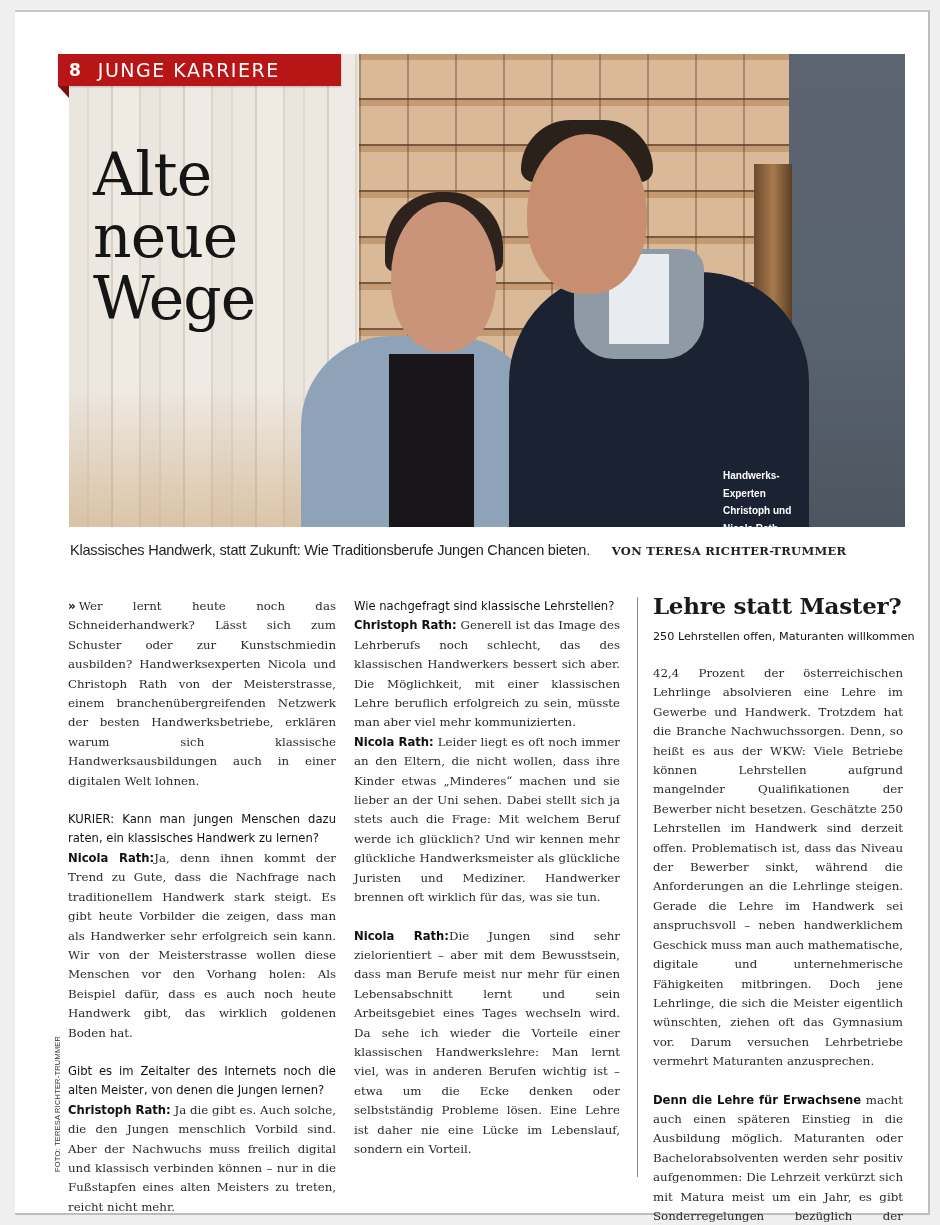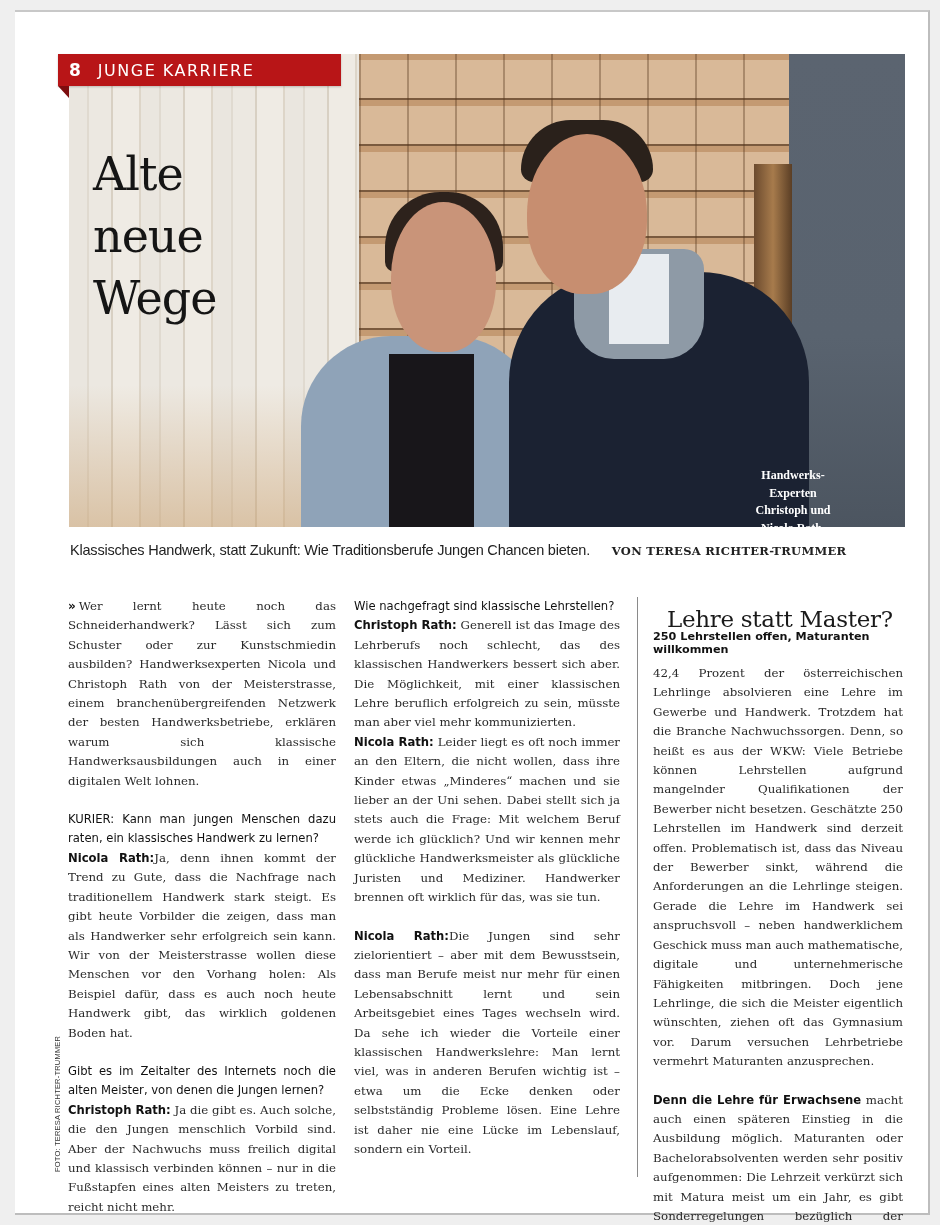--- a/index.html
+++ b/index.html
@@ -25,43 +25,43 @@
   .woman-hair { position:absolute; left:316px; top:138px; width:118px; height:80px; background:#2d221c; border-radius:55px 55px 10px 10px; }
   .man-jacket { position:absolute; left:440px; top:218px; width:300px; height:255px; background:#1b2232; border-radius:110px 110px 0 0; }
   .man-collar { position:absolute; left:505px; top:195px; width:130px; height:110px; background:#8e9aa6; border-radius:20px 20px 40px 40px; }
   .man-shirt { position:absolute; left:540px; top:200px; width:60px; height:90px; background:#e8ecf0; }
   .man-head { position:absolute; left:458px; top:80px; width:120px; height:160px; background:#c78e70; border-radius:50% 50% 46% 46%; }
   .man-hair { position:absolute; left:452px; top:66px; width:132px; height:62px; background:#2a211b; border-radius:60px 60px 15px 15px; }
 
   .section-tab { position:absolute; left:58px; top:54px; width:283px; height:32px; background:#b81517; display:flex; align-items:center; box-shadow:0 1px 2px rgba(0,0,0,.2); }
   .section-fold { position:absolute; left:58px; top:86px; width:0; height:0; border-top:12px solid #7d0d0f; border-left:11px solid transparent; }
   .section-num { color:#fff; font-family:"DejaVu Sans", sans-serif; font-weight:bold; font-size:17px; margin-left:11px; }
-  .section-title { color:#fff; font-family:"DejaVu Sans", sans-serif; font-size:16px; letter-spacing:1.5px; margin-left:17px; }
+  .section-title { color:#fff; font-family:"DejaVu Sans", sans-serif; font-size:19px; letter-spacing:1.5px; margin-left:17px; }
 
-  .headline { position:absolute; left:93px; top:143px; width:230px; font-family:"DejaVu Serif", serif; font-size:46px; line-height:62px; color:#151515; letter-spacing:-1px; }
+  .headline { position:absolute; left:93px; top:143px; width:230px; font-family:"DejaVu Serif", serif; font-size:60px; line-height:62px; color:#151515; letter-spacing:-1px; }
   .headline span { display:block; }
 
-  .photo-caption { position:absolute; right:42px; top:413px; width:140px; text-align:center; font-family:Liberation Serif, serif; font-size:12px; line-height:17.5px; color:#fff; font-weight:bold; }
+  .photo-caption { position:absolute; right:42px; top:413px; width:140px; text-align:left; font-family:Liberation Sans, sans-serif; font-size:10px; line-height:17.5px; color:#fff; font-weight:bold; }
 
   .deck { position:absolute; left:70px; top:542px; font-family:"Liberation Sans", sans-serif; font-size:14.5px; color:#222; white-space:nowrap; letter-spacing:-0.2px; }
   .byline { font-family:"DejaVu Serif", serif; font-weight:bold; font-size:11.5px; margin-left:18px; letter-spacing:0.3px; }
 
   .col { position:absolute; top:597px; font-family:"DejaVu Serif", serif; font-size:11.8px; line-height:19.4px; color:#2a2a2a; text-align:justify; }
   .col1 { left:68px; width:268px; }
   .col2 { left:354px; width:266px; }
   .col3 { left:653px; width:250px; top:664px; }
   .col p { margin:0; }
   .col .gap { height:19px; }
   .q { font-family:"DejaVu Sans", sans-serif; font-size:11.6px; color:#111; font-weight:normal; }
   .spk { font-family:"DejaVu Sans", sans-serif; font-weight:bold; color:#111; font-size:11.6px; }
   .lead-mark { font-family:"DejaVu Sans", sans-serif; font-weight:bold; color:#111; font-size:12px; margin-right:3px; }
 
   .divider { position:absolute; left:637px; top:597px; width:1px; height:580px; background:#8a8a8a; }
   .side-title { position:absolute; left:653px; top:592px; font-family:"DejaVu Serif", serif; font-size:23px; color:#1a1a1a; letter-spacing:-0.3px; }
-  .side-sub { position:absolute; left:653px; top:630px; font-family:"DejaVu Sans", sans-serif; font-weight:bold; font-size:11.2px; color:#111; }
+  .side-sub { position:absolute; left:653px; top:630px; font-family:"DejaVu Sans", sans-serif; font-weight:normal; font-size:11.2px; color:#111; }
 
   .credit { position:absolute; left:53px; top:1172px; transform-origin:left top; transform:rotate(-90deg); font-family:"Liberation Sans", sans-serif; font-size:7.5px; color:#333; white-space:nowrap; letter-spacing:0.2px; }
 </style>
 </head>
 <body>
 
 <div class="page"></div>
 
 <div class="photo">
   <div class="wood"></div>
@@ -118,21 +118,21 @@
   <p class="q">Wie nachgefragt sind klassische Lehrstellen?</p>
   <p><span class="spk">Christoph Rath:</span> <span>Generell ist das Image des Lehrberufs noch schlecht, das des klassischen Handwerkers bessert sich aber. Die Möglichkeit, mit einer klassischen Lehre beruflich erfolgreich zu sein, müsste man aber viel mehr kommunizierten.</span></p>
   <p><span class="spk">Nicola Rath:</span> <span>Leider liegt es oft noch immer an den Eltern, die nicht wollen, dass ihre Kinder etwas „Minderes“ machen und sie lieber an der Uni sehen. Dabei stellt sich ja stets auch die Frage: Mit welchem Beruf werde ich glücklich? Und wir kennen mehr glückliche Handwerksmeister als glückliche Juristen und Mediziner. Handwerker brennen oft wirklich für das, was sie tun.</span></p>
   <div class="gap"></div>
   <p><span class="spk">Nicola Rath:</span><span>Die Jungen sind sehr zielorientiert – aber mit dem Bewusstsein, dass man Berufe meist nur mehr für einen Lebensabschnitt lernt und sein Arbeitsgebiet eines Tages wechseln wird. Da sehe ich wieder die Vorteile einer klassischen Handwerkslehre: Man lernt viel, was in anderen Berufen wichtig ist – etwa um die Ecke denken oder selbstständig Probleme lösen. Eine Lehre ist daher nie eine Lücke im Lebenslauf, sondern ein Vorteil.</span></p>
 
 </div>
 
 <div class="divider"></div>
 
-<h2 class="side-title" style="margin:14px;font-weight:normal;">Lehre statt Master?</h2>
+<h2 class="side-title" style="margin:0;font-weight:bold;">Lehre statt Master?</h2>
 <div class="side-sub">250 Lehrstellen offen, Maturanten willkommen</div>
 <div class="col col3">
   <p>42,4 Prozent der österreichischen Lehrlinge absolvieren eine Lehre im Gewerbe und Handwerk. Trotzdem hat die Branche Nachwuchssorgen. Denn, so heißt es aus der WKW: Viele Betriebe können Lehrstellen aufgrund mangelnder Qualifikationen der Bewerber nicht besetzen. Geschätzte 250 Lehrstellen im Handwerk sind derzeit offen. Problematisch ist, dass das Niveau der Bewerber sinkt, während die Anforderungen an die Lehrlinge steigen. Gerade die Lehre im Handwerk sei anspruchsvoll – neben handwerklichem Geschick muss man auch mathematische, digitale und unternehmerische Fähigkeiten mitbringen. Doch jene Lehrlinge, die sich die Meister eigentlich wünschten, ziehen oft das Gymnasium vor. Darum versuchen Lehrbetriebe vermehrt Maturanten anzusprechen.</p>
   <div class="gap"></div>
   <p><span class="spk">Denn die Lehre für Erwachsene</span><span> macht auch einen späteren Einstieg in die Ausbildung möglich. Maturanten oder Bachelorabsolventen werden sehr positiv aufgenommen: Die Lehrzeit verkürzt sich mit Matura meist um ein Jahr, es gibt Sonderregelungen bezüglich der Lehrlingsentschädigung und das AMS unterstützt Lehrbetriebe, die Lehrlinge über 18 Jahre ausbilden, finanziell. Trotz aller Bemühungen beginnen nur 2,2 Prozent der jungen Erwachsenen nach der Matura eine Lehre – Tendenz nur leicht steigend.</span></p>
 </div>
 
 <div class="credit">FOTO: TERESA RICHTER-TRUMMER</div>
 
 </body></html>

